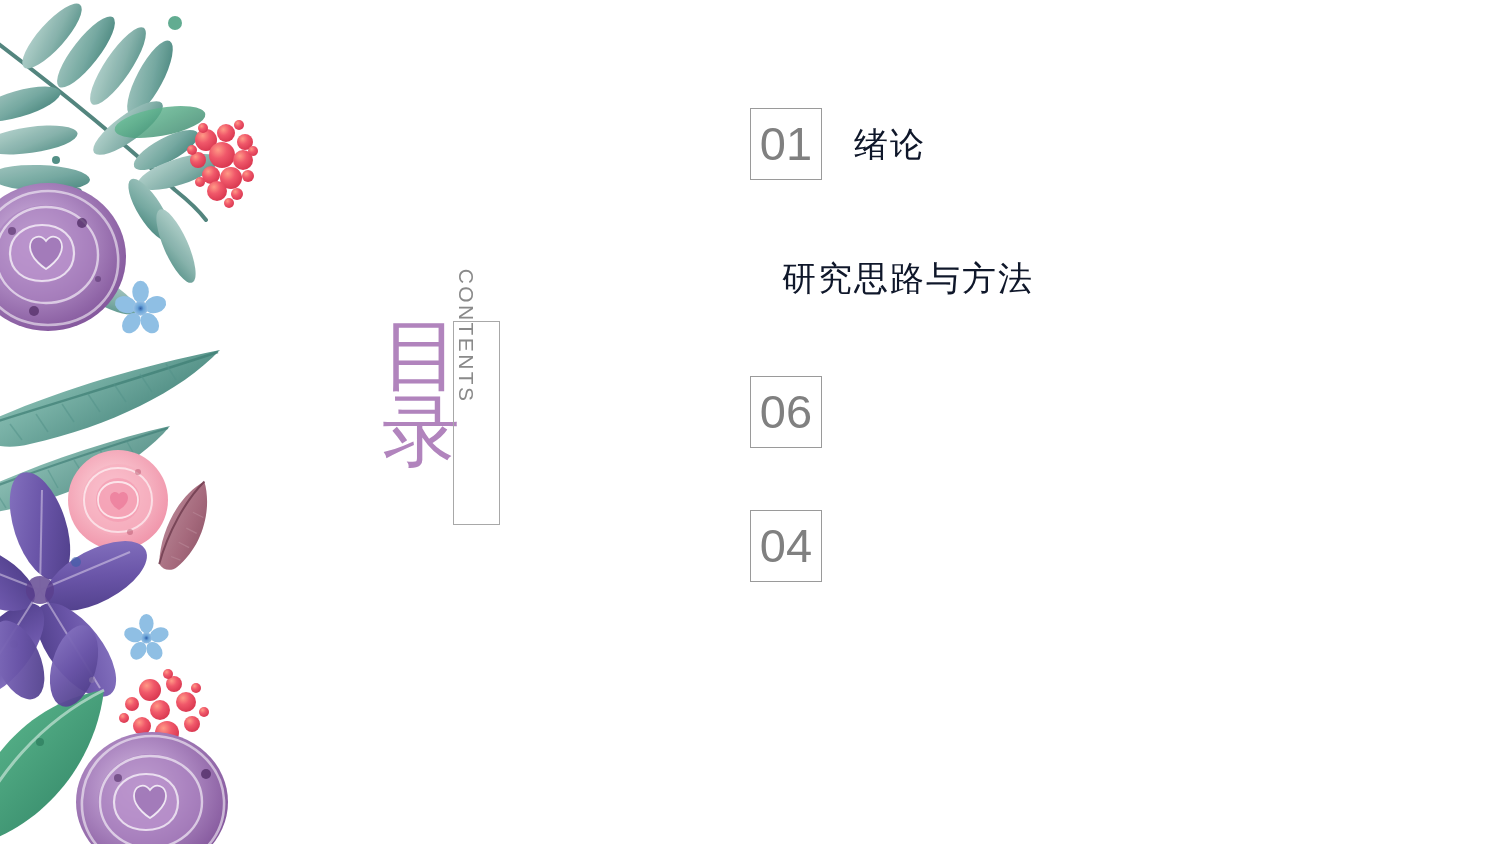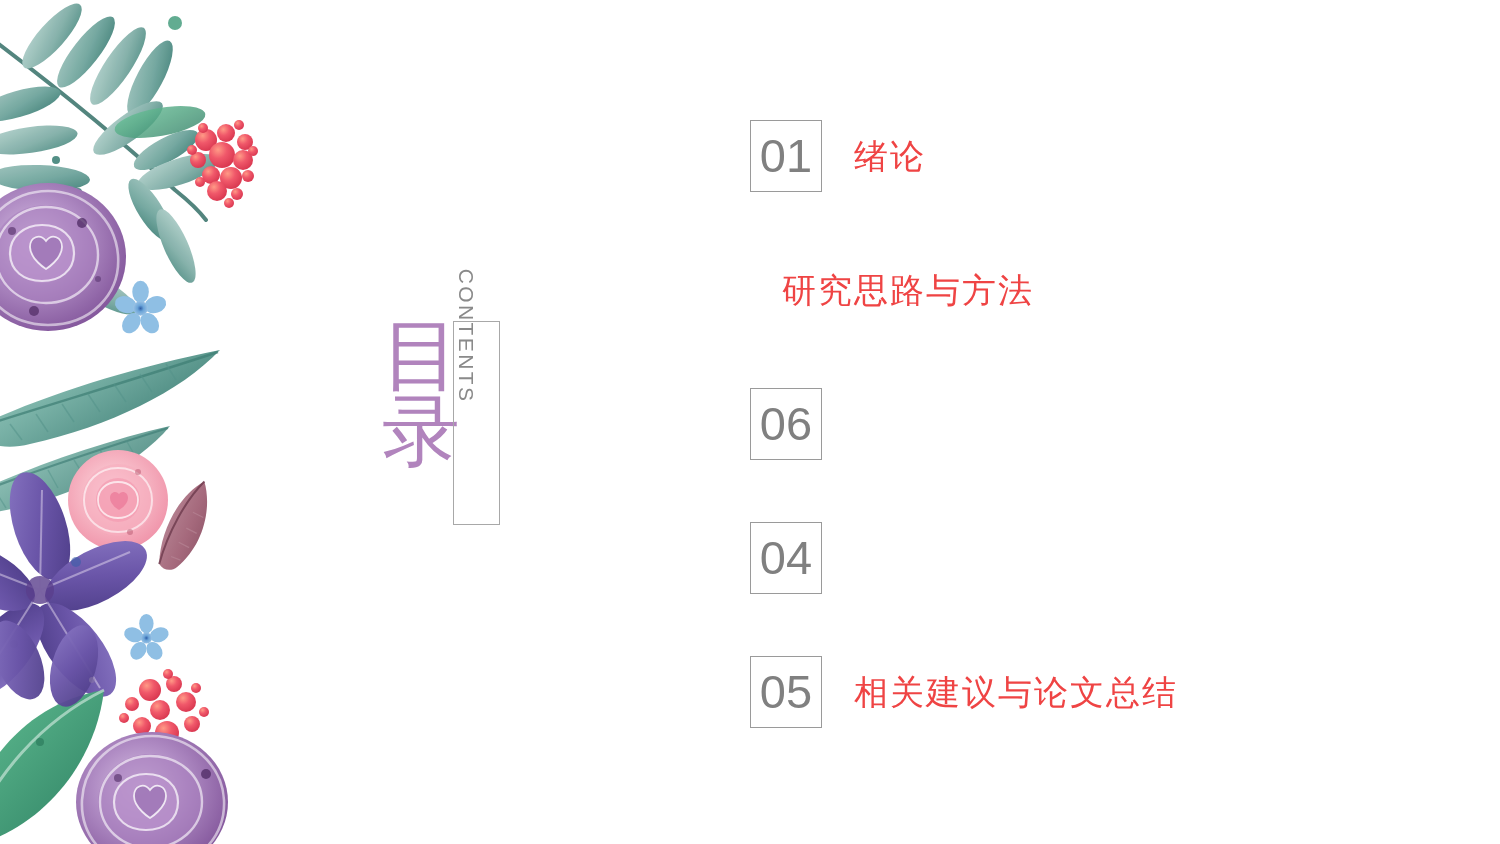--- a/index.html
+++ b/index.html
@@ -71,21 +71,21 @@
     color: #8a8a8a;
     font-size: 21px;
     letter-spacing: 2.4px;
     line-height: 1;
   }
 
   
   #contents-list {
     position: absolute;
     left: 750px;
-    top: 120px;
+    top: 108px;
     width: 660px;
   }
   .toc-item {
     display: flex;
     align-items: center;
     height: 72px;
     margin-bottom: 62px;
   }
   .toc-item:last-child { margin-bottom: 0; }
   .toc-num {
@@ -96,21 +96,21 @@
     box-sizing: border-box;
     color: #808080;
     font-size: 47px;
     line-height: 70px;
     text-align: center;
     letter-spacing: 0px;
     font-weight: 400;
   }
   .toc-label {
     margin-left: 32px;
-    color: #ef4444;
+    color: #0f172a;
     font-size: 34px;
     letter-spacing: 2px;
     line-height: 1;
     white-space: nowrap;
     text-align: right;
   }
 </style>
 </head>
 <body>
 
@@ -385,19 +385,15 @@
     </div>
 
     <div class="toc-item">
       <div class="toc-num">06</div>
     </div>
 
     <div class="toc-item">
       <div class="toc-num">04</div>
     </div>
 
-    <div class="toc-item">
-      <div class="toc-num">05</div>
-      <div class="toc-label">相关建议与论文总结</div>
-    </div>
 
   </div>
 </div>
 
 </body></html>

